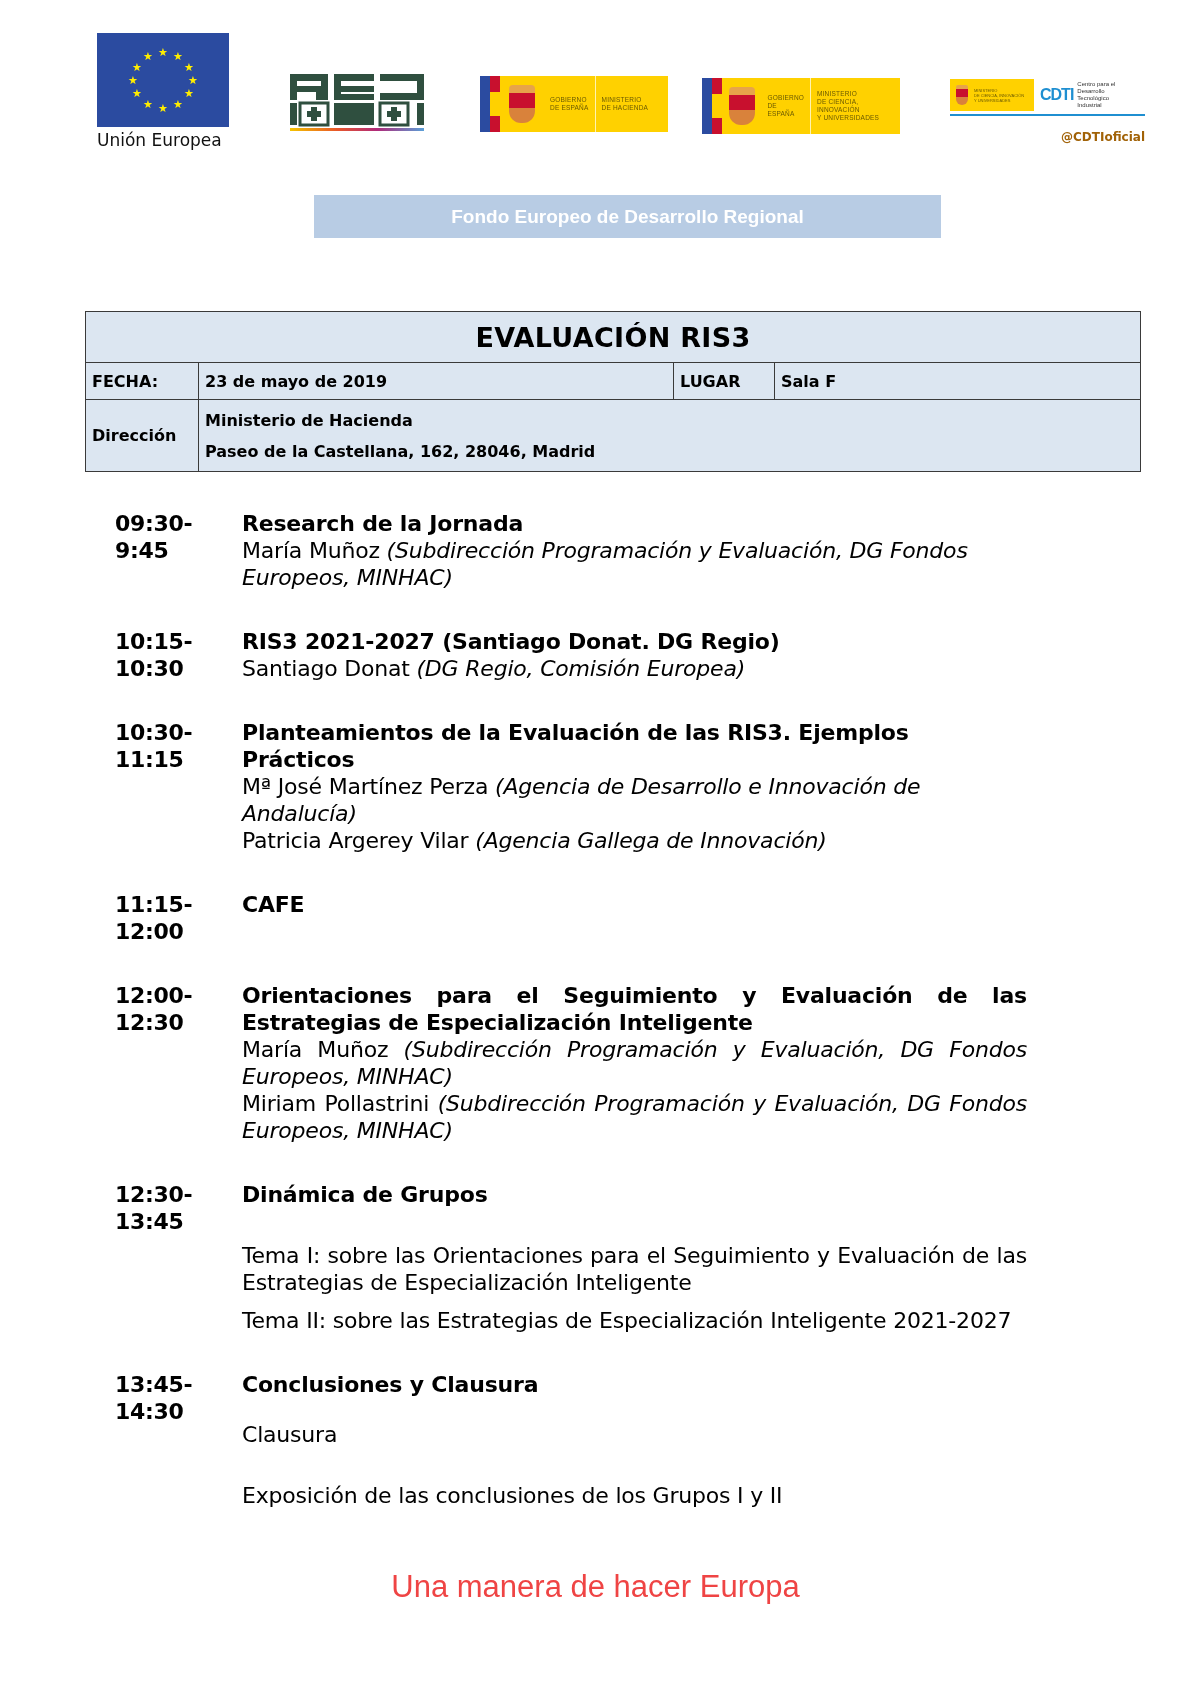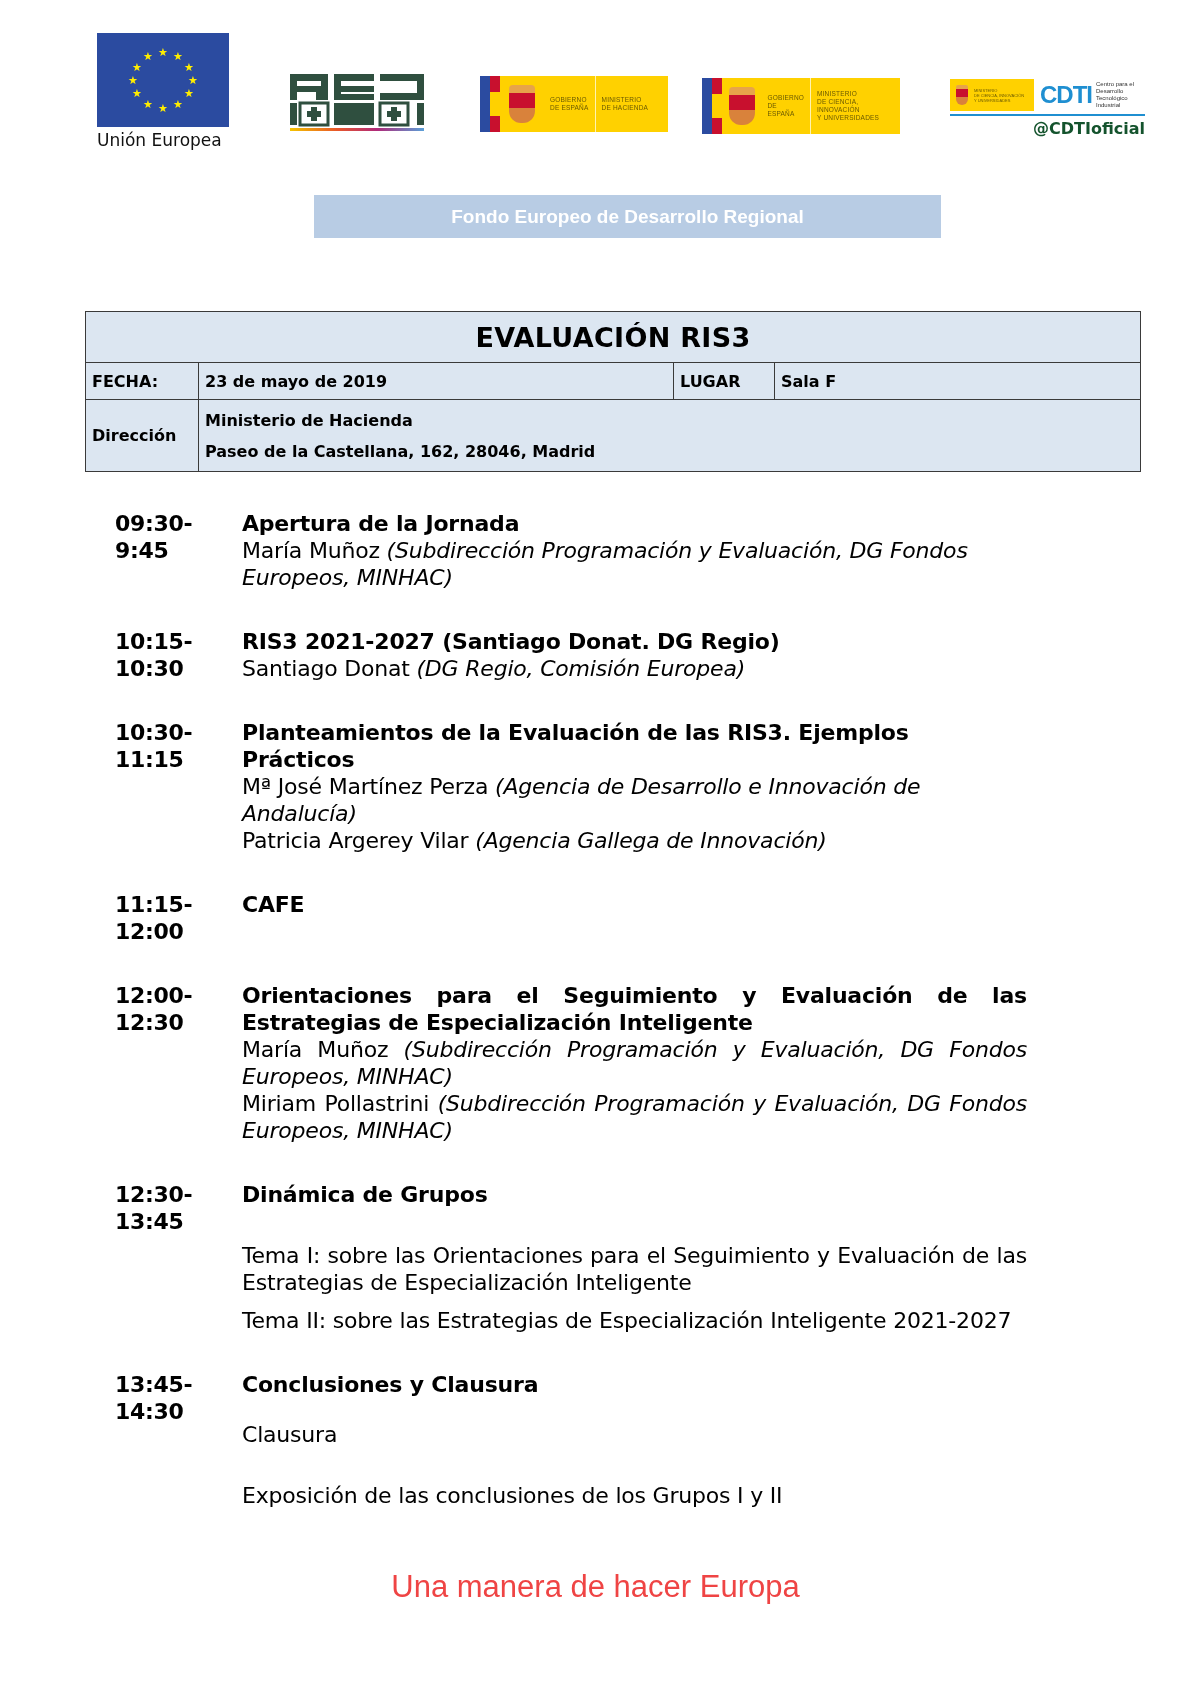--- a/index.html
+++ b/index.html
@@ -24,24 +24,24 @@
     .gov-text { font-size: 6.5px; line-height: 8px; color: #6b5a00; padding: 0 6px; display: flex; align-items: center; white-space: pre-line; letter-spacing: 0.2px; }
     .gov-sep { width: 1px; background: #fff3b0; }
     .gov1 { left: 480px; top: 76px; width: 188px; }
     .gov2 { left: 702px; top: 78px; width: 198px; }
 
     .cdti-logo { left: 950px; top: 78px; width: 195px; height: 58px; }
     .cdti-top { display: flex; align-items: center; height: 34px; }
     .cdti-yellow { width: 84px; height: 32px; background: #ffd100; display: flex; align-items: center; padding-left: 6px; box-sizing: border-box; }
     .cdti-yellow .crest { width: 12px; height: 20px; background: linear-gradient(#e7a44a 0 20%, #c8102e 20% 60%, #d9823b 60%); border-radius: 2px 2px 6px 6px; }
     .cdti-yellow .txt { font-size: 4px; line-height: 5px; color: #6b5a00; margin-left: 6px; white-space: pre-line; }
-    .cdti-mark { color: #1f8fd1; font-weight: bold; font-size: 24px; margin-left: 6px; letter-spacing: -1px; line-height: 32px; }
+    .cdti-mark { color: #1f8fd1; font-weight: bold; font-size: 16px; margin-left: 6px; letter-spacing: -1px; line-height: 32px; }
     .cdti-side { font-size: 6px; line-height: 7px; color: #333; margin-left: 4px; white-space: pre-line; }
     .cdti-rule { height: 2px; background: #1f8fd1; margin-top: 2px; }
-    .cdti-handle { text-align: right; color: #14532d; font-size: 16px; font-weight: bold; margin-top: 3px; font-family: "DejaVu Sans", sans-serif; }
+    .cdti-handle { text-align: right; color: #a16207; font-size: 12px; font-weight: bold; margin-top: 14px; font-family: "DejaVu Sans", sans-serif; }
 
     
     .feder { left: 314px; top: 195px; width: 627px; height: 43px; background: #b8cce4; color: #ffffff; font-weight: bold; font-size: 19px; display: flex; align-items: center; justify-content: center; }
 
     
     .info { left: 85px; top: 311px; width: 1056px; border-collapse: collapse; background: #dce6f1; }
     .info td { border: 1.5px solid #3a3a3a; font-family: "DejaVu Sans", sans-serif; font-weight: bold; font-size: 16px; padding: 0 6px; vertical-align: middle; }
     .info .title { height: 50px; text-align: center; font-size: 27px; font-weight: bold; letter-spacing: 0.3px; }
     .info .row-fecha td { height: 36px; margin-top: 41px; }
     .info .row-dir td { height: 71px; }
@@ -196,21 +196,21 @@
     </td>
   </tr>
 </tbody>
   </table>
 
 <div class="abs agenda">
 
   <div class="ag-item">
     <div class="ag-time">09:30-9:45</div>
     <div class="ag-body">
-      <div class="ag-title">Apertura de la Jornada</div>
+      <div class="ag-title">Research de la Jornada</div>
       <div class="ag-line"><span>María Muñoz </span><span class="inst">(Subdirección Programación y Evaluación, DG Fondos Europeos, MINHAC)</span></div>
     </div>
   </div>
 
 
   <div class="ag-item">
     <div class="ag-time">10:15-10:30</div>
     <div class="ag-body">
       <div class="ag-title">RIS3 2021-2027 (Santiago Donat. DG Regio)</div>
       <div class="ag-line"><span>Santiago Donat </span><span class="inst">(DG Regio, Comisión Europea)</span></div>

